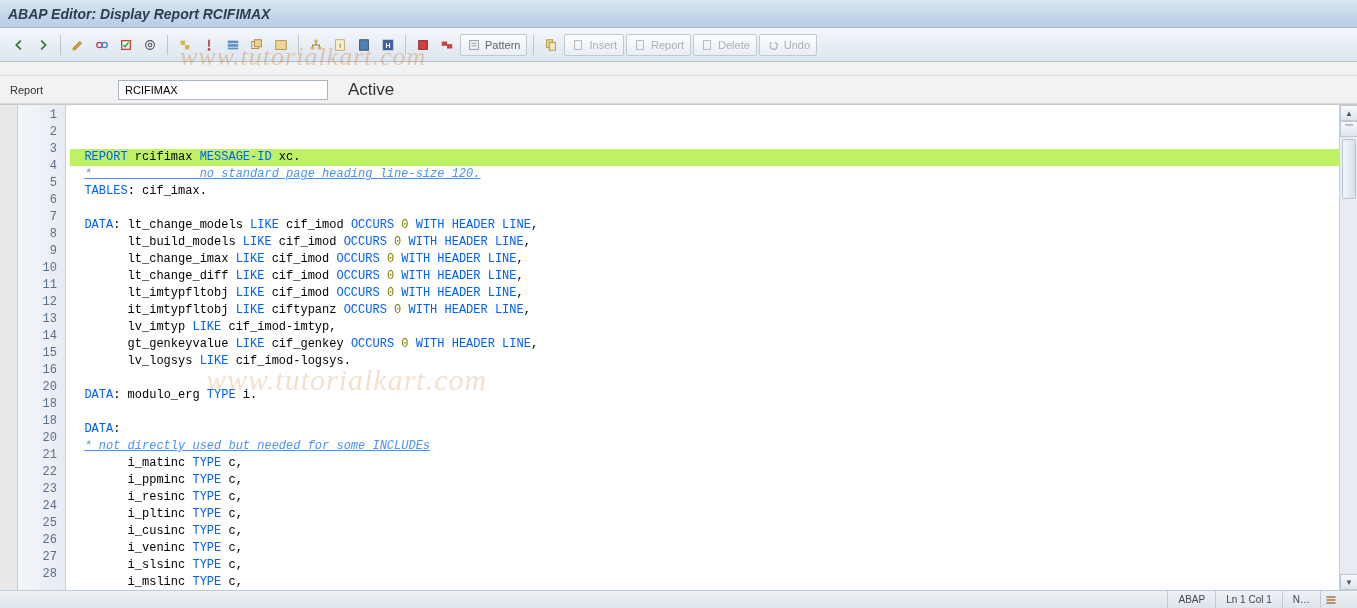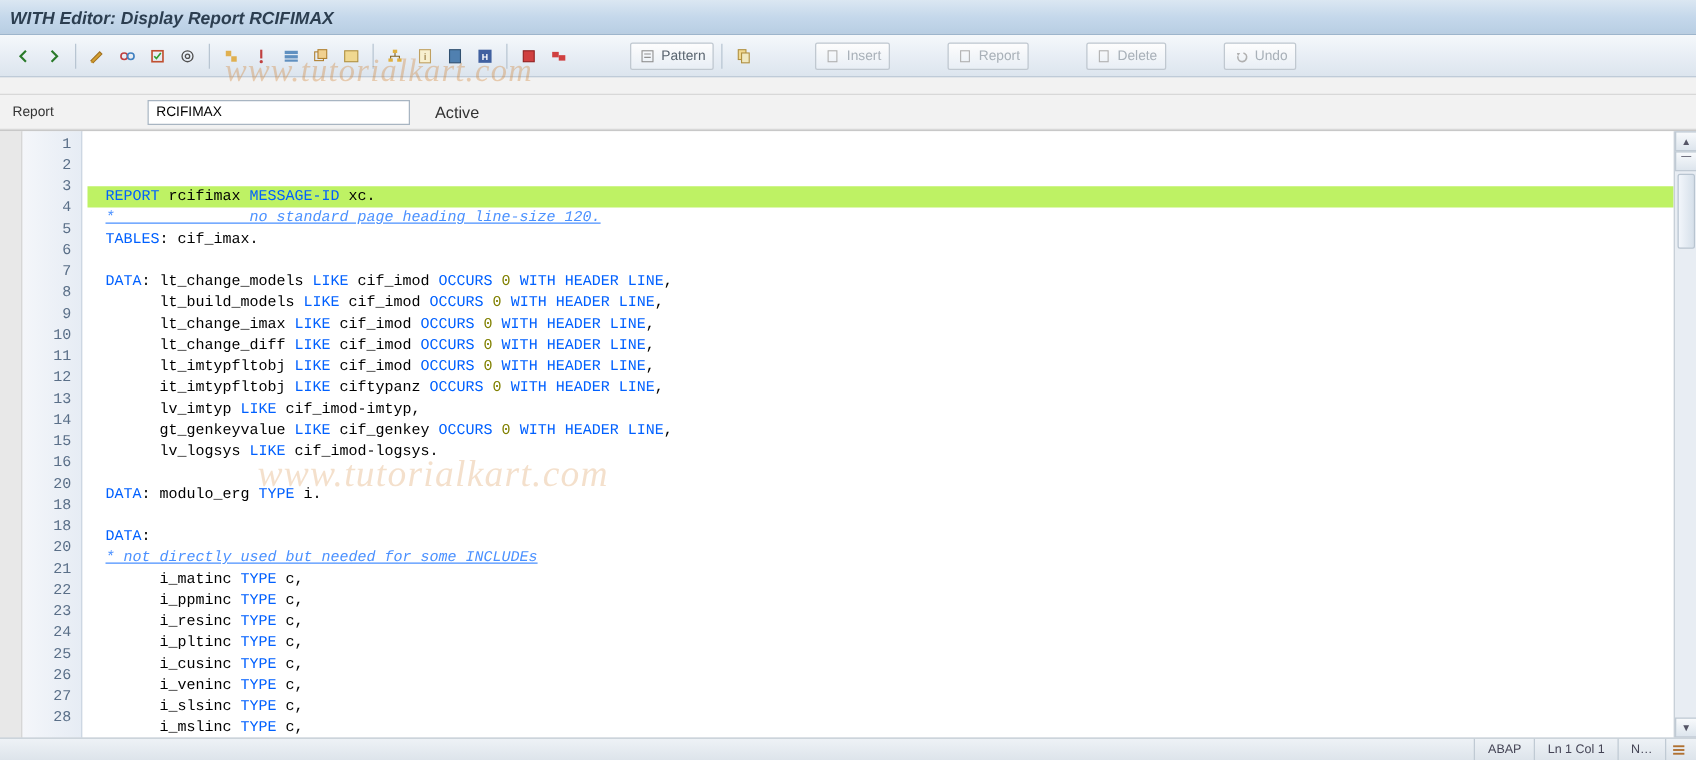--- a/index.html
+++ b/index.html
@@ -26,40 +26,40 @@
     display: inline-flex; align-items: center; justify-content: center;
     border: 1px solid transparent; border-radius: 2px;
     cursor: pointer;
   }
   .tb-sep { width: 1px; height: 20px; background: #b8c5d2; margin: 0 4px; }
   .tb-btn-lbl {
     height: 22px; padding: 0 6px;
     display: inline-flex; align-items: center; gap: 4px;
     border: 1px solid #c0c8d0; border-radius: 2px;
     background: linear-gradient(to bottom, #fdfdfd, #e8eef5);
-    cursor: pointer; color: #5a6570; font-size: 11px; margin-left: 44px;
+    cursor: pointer; color: #5a6570; font-size: 11px;
   }
   .tb-btn-lbl.disabled { color: #a8b0b8; cursor: default; }
   .tb-btn svg, .tb-btn-lbl svg { width: 14px; height: 14px; }
   
   .spacer-row { height: 14px; background: #f2f2f2; border-bottom: 1px solid #d8d8d8;}
   
   .field-row {
     height: 28px; background: #f2f2f2;
     display: flex; align-items: center;
     padding: 0 10px; gap: 8px;
     border-bottom: 1px solid #d8d8d8;
   }
   .field-row label { width: 100px; color: #333; font-size: 11px; }
   .field-row input {
     width: 210px; height: 20px;
     border: 1px solid #a8b5c2; background: #fff;
     padding: 0 6px; font-size: 11px; font-family: Arial;
   }
-  .field-row .status { margin-left: 12px; color: #333; font-size: 13px; }
+  .field-row .status { margin-left: 12px; color: #333; font-size: 17px; }
   
   .editor-area {
     position: relative;
     height: 486px;
     display: flex;
     border-top: 1px solid #c8c8c8;
   }
   .left-margin { width: 18px; background: #e8e8e8; border-right: 1px solid #d0d0d0;}
   .gutter {
     width: 48px;
@@ -106,21 +106,21 @@
     border: 1px solid #b8c4d0; border-radius: 2px;
   }
   
   .status-bar {
     position: absolute; left:0; right:0; bottom:0;
     height: 18px;
     background: linear-gradient(to bottom, #eef2f6, #dde4eb);
     border-top: 1px solid #c0cad4;
     display: flex; align-items: center;
     font-size: 10px; color: #445;
-    padding-right: 4px;
+    padding-right: 16px;
   }
   .status-bar .seg {
     border-left: 1px solid #c0cad4;
     padding: 0 10px; height: 100%;
     display: flex; align-items: center;
   }
   .status-bar .spacer { flex: 1; }
   
   .watermark {
     position: absolute;
@@ -142,21 +142,21 @@
     font-style: italic;
     pointer-events: none;
     z-index: 50;
     letter-spacing: 1px;
   }
 </style>
 </head>
 <body>
 
 <div class="title-bar">
-  <span class="title">WITH Editor: Display Report RCIFIMAX</span>
+  <span class="title">ABAP Editor: Display Report RCIFIMAX</span>
 </div>
 
 <div class="toolbar">
   <span class="tb-btn">
       <svg viewBox="0 0 16 16">
         <path d="M10 3 L5 8 L10 13" fill="none" stroke="#2a7a2a" stroke-width="2"></path>
       </svg>
     </span>
   <span class="tb-btn">
       <svg viewBox="0 0 16 16">

